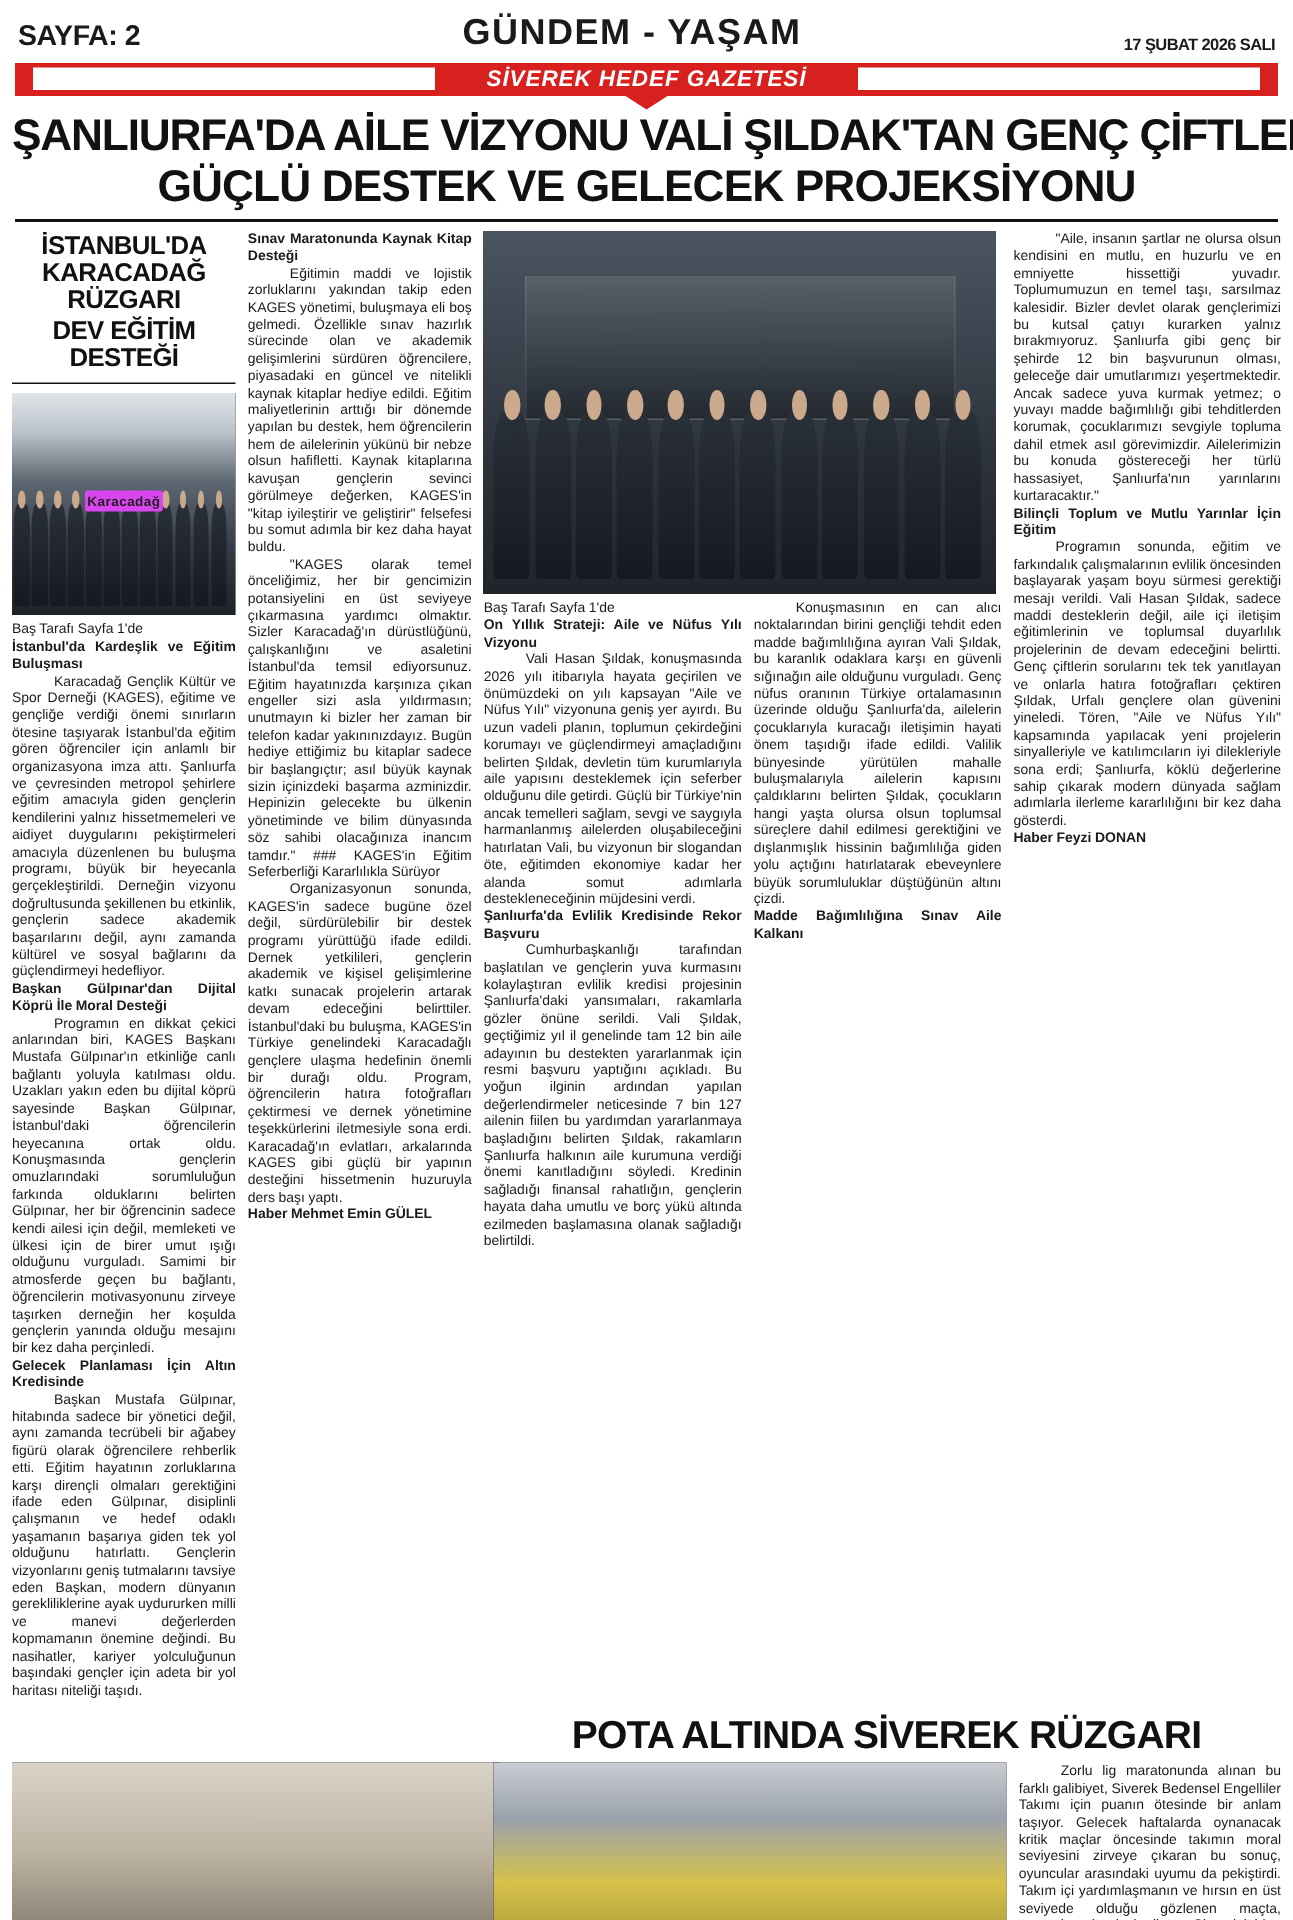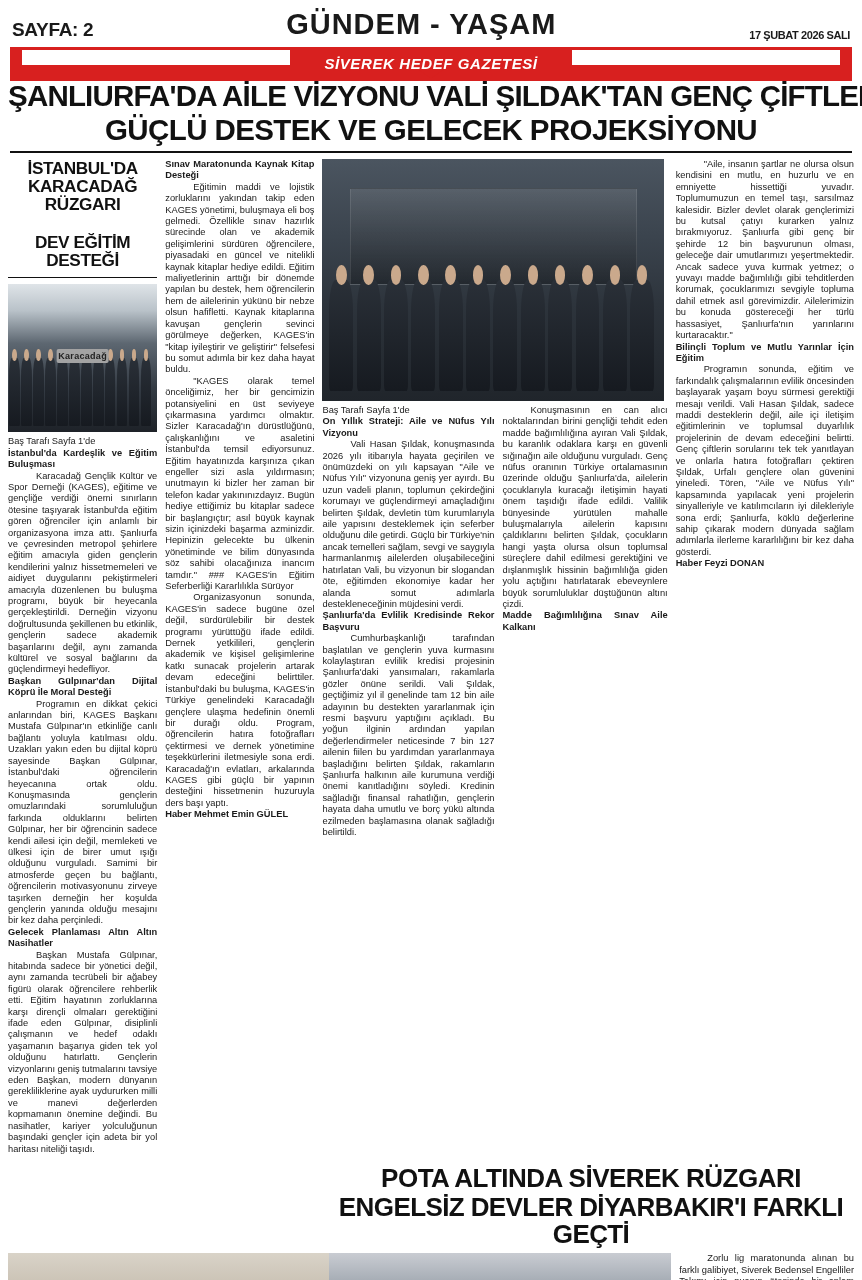--- a/index.html
+++ b/index.html
@@ -13,26 +13,26 @@
     overflow: hidden;
   }
   .page { position: relative; width: 862px; height: 1280px; padding: 0 8px; }
 
   
   .topbar {
     display:flex; align-items:flex-end; justify-content:space-between;
     padding: 8px 4px 6px 4px;
   }
   .page-num { font-size: 19px; font-weight: 800; letter-spacing: -0.3px; }
-  .section-name { font-size: 29px; font-weight: 800; letter-spacing: 1px; text-align: right; }
+  .section-name { font-size: 24px; font-weight: 800; letter-spacing: 1px; text-align: right; }
   .issue-date { font-size: 11px; font-weight: 700; letter-spacing: -0.4px; }
 
   .redband-wrap { position: relative; height: 26px; margin: 0 2px; }
   .redband {
-    position:absolute; left:0; right:0; top:0; height: 34px;
+    position:absolute; left:0; right:0; top:0; height: 22px;
     background: #d8201f;
     display:flex; align-items:center; justify-content:center;
   }
   .redband .slab { position:absolute; top:3px; height:15px; background:#ffffff; }
   .redband .slab.left  { left: 12px;  width: 268px; }
   .redband .slab.right { right: 12px; width: 268px; }
   .gazette-name {
     position: relative; z-index:2; color:#ffffff; font-weight:800;
     font-size: 15px; letter-spacing: 0.6px; font-style: italic;
     padding: 0 10px; line-height: 22px;
@@ -61,21 +61,21 @@
   .col.last { width: 190px; }
 
   
   .subhead {
     text-align:center; font-weight:800; color:#111; line-height:1.05;
     font-size: 17.5px; letter-spacing:-0.4px; padding-bottom: 4px;
   }
   .subhead span { display:block; }
   .subhead .s1 { font-size: 17.2px; }
   .subhead .s2 { font-size: 17.2px; margin-top:3px; }
-  .subhead .s3 { font-size: 17.2px; margin-top:20px; }
+  .subhead .s3 { font-size: 17.2px; margin-top:3px; }
   .thinrule { border-bottom: 1.5px solid #111; margin: 4px 0 6px 0; }
 
   
   .photo { position:relative; width:100%; overflow:hidden; background:#30353c; }
   .photo.p-left   { height: 148px; }
   .photo.p-center { height: 242px; }
   .photo.p-basket { height: 240px; }
   .photo.p-bottom { height: 132px; }
 
   .ph-inner { position:absolute; inset:0; }
@@ -106,21 +106,21 @@
     position:absolute; bottom:0; width:7%; height:82%;
     background: linear-gradient(180deg,#2a3038 0%,#161a20 100%);
     border-radius: 28% 28% 6% 6%;
   }
   .figrow i::before {
     content:''; position:absolute; left:28%; top:-14%; width:44%; height:18%;
     background:#caa98c; border-radius:50%;
   }
   .logo-board {
     position:absolute; left:50%; top:44%; transform:translateX(-50%);
-    background:#a3a3a3; color:#222; font-weight:800; font-size:9px;
+    background:#d946ef; color:#222; font-weight:800; font-size:9px;
     padding:2px 2px; letter-spacing:0.3px; border-radius:2px;text-align:center;
   }
 
   
   .body-txt {
     font-size: 9.3px; line-height: 11.4px; text-align: justify;
     hyphens: auto; -webkit-hyphens:auto; word-spacing:-0.2px;
   }
   .body-txt p { margin: 0; text-indent: 28px; }
   .body-txt p.noind { text-indent: 0; }
@@ -200,21 +200,21 @@
           </p>
         <p class="noind">
             <span class="sub-b">İstanbul'da Kardeşlik ve Eğitim Buluşması</span>
           </p>
         <p>Karacadağ Gençlik Kültür ve Spor Derneği (KAGES), eğitime ve gençliğe verdiği önemi sınırların ötesine taşıyarak İstanbul'da eğitim gören öğrenciler için anlamlı bir organizasyona imza attı. Şanlıurfa ve çevresinden metropol şehirlere eğitim amacıyla giden gençlerin kendilerini yalnız hissetmemeleri ve aidiyet duygularını pekiştirmeleri amacıyla düzenlenen bu buluşma programı, büyük bir heyecanla gerçekleştirildi. Derneğin vizyonu doğrultusunda şekillenen bu etkinlik, gençlerin sadece akademik başarılarını değil, aynı zamanda kültürel ve sosyal bağlarını da güçlendirmeyi hedefliyor.</p>
         <p class="noind">
             <span class="sub-b">Başkan Gülpınar'dan Dijital Köprü İle Moral Desteği</span>
           </p>
         <p>Programın en dikkat çekici anlarından biri, KAGES Başkanı Mustafa Gülpınar'ın etkinliğe canlı bağlantı yoluyla katılması oldu. Uzakları yakın eden bu dijital köprü sayesinde Başkan Gülpınar, İstanbul'daki öğrencilerin heyecanına ortak oldu. Konuşmasında gençlerin omuzlarındaki sorumluluğun farkında olduklarını belirten Gülpınar, her bir öğrencinin sadece kendi ailesi için değil, memleketi ve ülkesi için de birer umut ışığı olduğunu vurguladı. Samimi bir atmosferde geçen bu bağlantı, öğrencilerin motivasyonunu zirveye taşırken derneğin her koşulda gençlerin yanında olduğu mesajını bir kez daha perçinledi.</p>
         <p class="noind">
-            <span class="sub-b">Gelecek Planlaması Altın Altın Nasihatler</span>
+            <span class="sub-b">Gelecek Planlaması İçin Altın Kredisinde</span>
           </p>
         <p>Başkan Mustafa Gülpınar, hitabında sadece bir yönetici değil, aynı zamanda tecrübeli bir ağabey figürü olarak öğrencilere rehberlik etti. Eğitim hayatının zorluklarına karşı dirençli olmaları gerektiğini ifade eden Gülpınar, disiplinli çalışmanın ve hedef odaklı yaşamanın başarıya giden tek yol olduğunu hatırlattı. Gençlerin vizyonlarını geniş tutmalarını tavsiye eden Başkan, modern dünyanın gerekliliklerine ayak uydururken milli ve manevi değerlerden kopmamanın önemine değindi. Bu nasihatler, kariyer yolculuğunun başındaki gençler için adeta bir yol haritası niteliği taşıdı.</p>
       </div>
     </div>
 
     <div class="col">
       <div class="body-txt">
         <p class="noind">
             <span class="sub-b">Sınav Maratonunda Kaynak Kitap Desteği</span>
           </p>
@@ -278,21 +278,20 @@
             <span class="sub-b">Bilinçli Toplum ve Mutlu Yarınlar İçin Eğitim</span>
           </p>
         <p>Programın sonunda, eğitim ve farkındalık çalışmalarının evlilik öncesinden başlayarak yaşam boyu sürmesi gerektiği mesajı verildi. Vali Hasan Şıldak, sadece maddi desteklerin değil, aile içi iletişim eğitimlerinin ve toplumsal duyarlılık projelerinin de devam edeceğini belirtti. Genç çiftlerin sorularını tek tek yanıtlayan ve onlarla hatıra fotoğrafları çektiren Şıldak, Urfalı gençlere olan güvenini yineledi. Tören, "Aile ve Nüfus Yılı" kapsamında yapılacak yeni projelerin sinyalleriyle ve katılımcıların iyi dilekleriyle sona erdi; Şanlıurfa, köklü değerlerine sahip çıkarak modern dünyada sağlam adımlarla ilerleme kararlılığını bir kez daha gösterdi.</p>
         <p class="noind"><span class="byline">Haber Feyzi DONAN</span></p>
       </div>
     </div>
   </div>
 
   <div class="sporthead" style="margin-left:320px">
     <span class="t1">POTA ALTINDA SİVEREK RÜZGARI</span>
-    <span class="t2">ENGELSİZ DEVLER DİYARBAKIR'I FARKLI GEÇTİ</span>
   </div>
 
   <div class="lower">
     <div class="col">
       <div class="body-txt"></div>
       <div class="photo p-bottom" style="width:326px;height:150px">
         <div class="ph-inner bg-room"></div>
 
       </div>
     </div>

